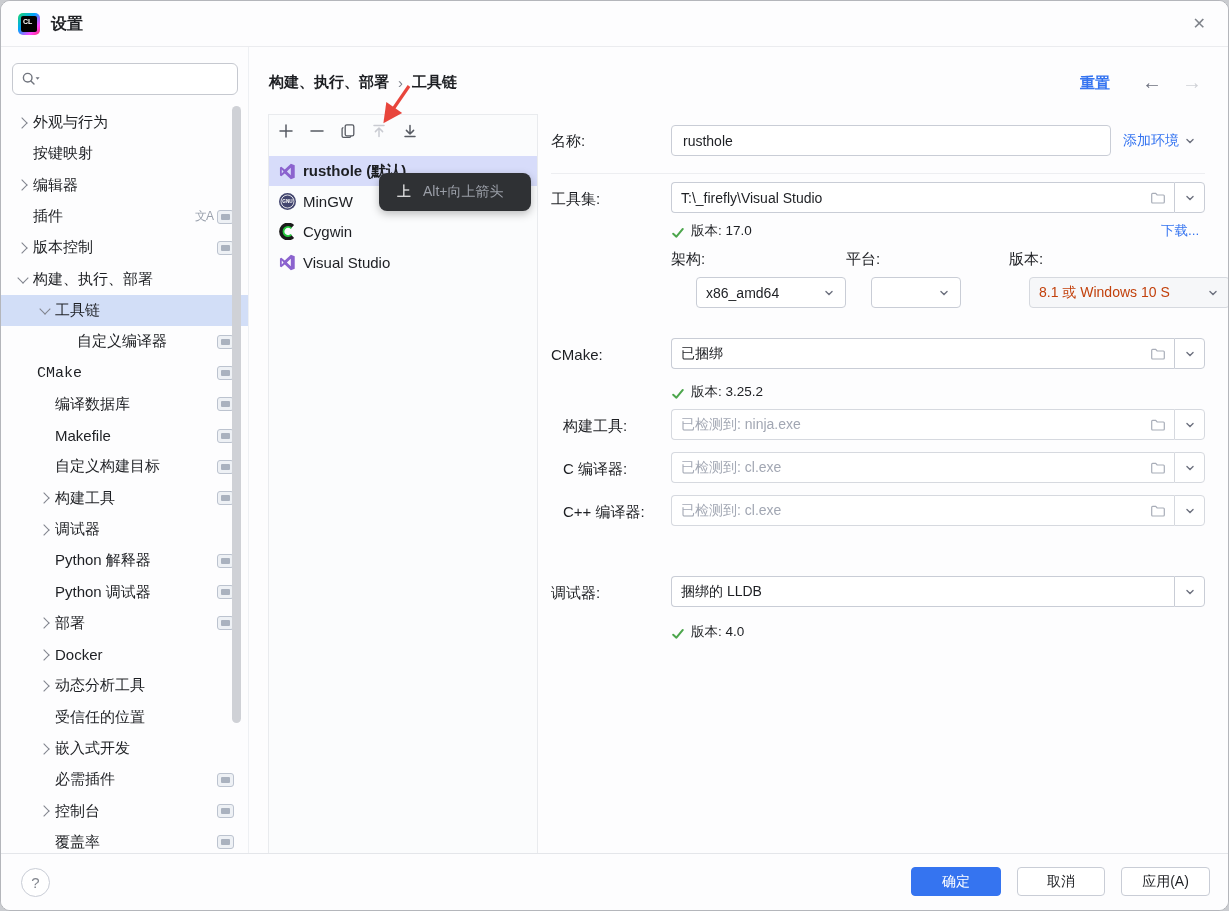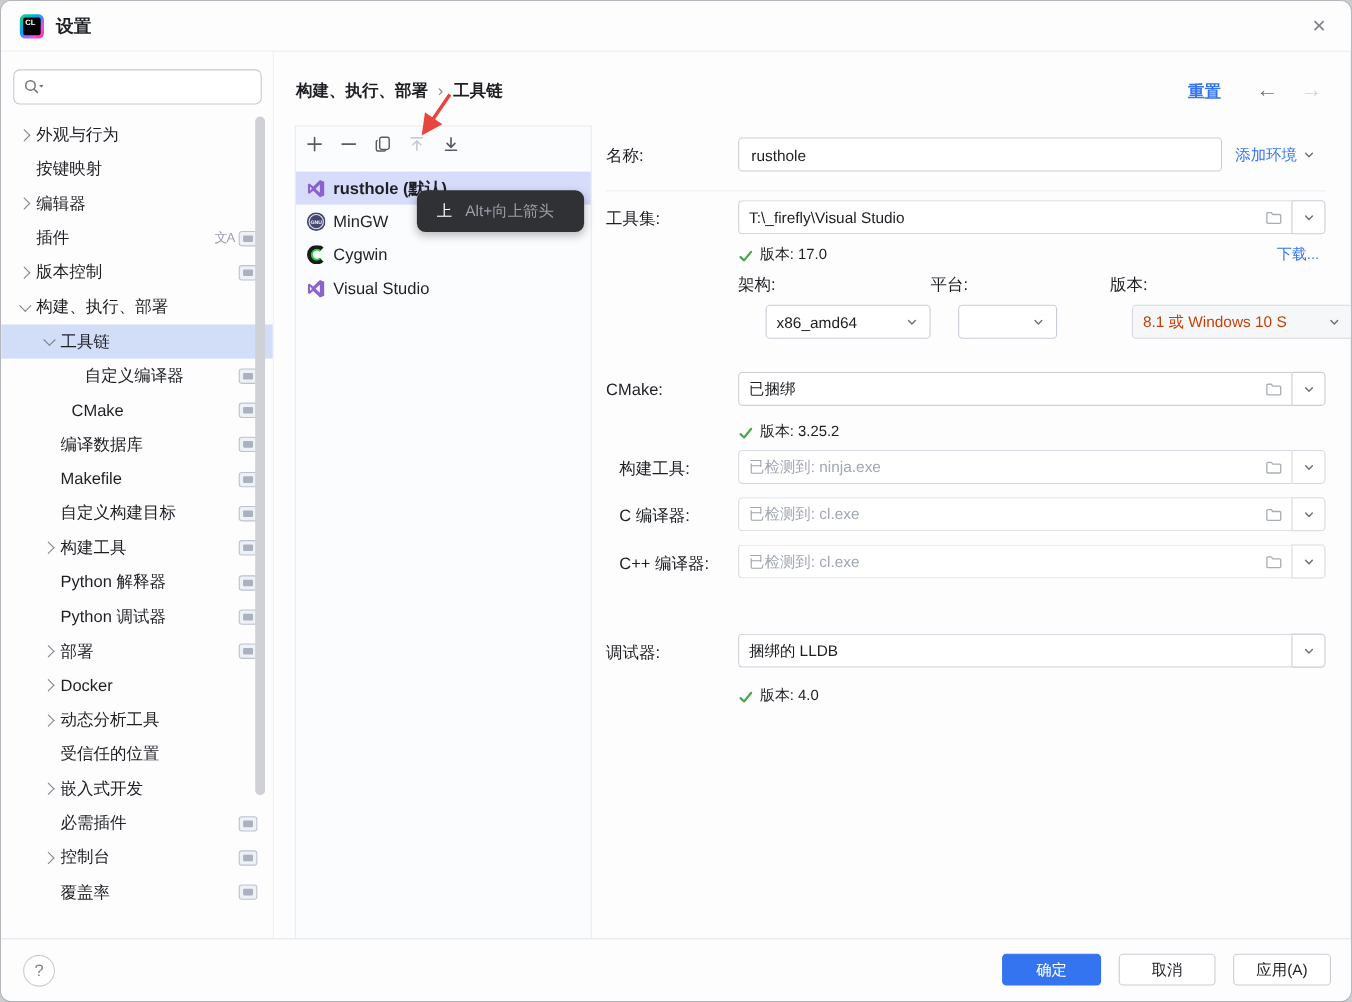--- a/index.html
+++ b/index.html
@@ -204,21 +204,21 @@
     <span class="sb-label">工具链</span>
     <span class="sb-badges"></span>
   </div>
         <div class="sb-row" style="padding-left: 56px;">
     <span class="chevslot"></span>
     <span class="sb-label">自定义编译器</span>
     <span class="sb-badges">
             <span class="badge-screen"></span>
           </span>
   </div>
-        <div class="sb-row" style="padding-left: 44px;">
+        <div class="sb-row" style="padding-left: 16px; font-family: Liberation Mono, monospace;">
     <span class="chevslot"></span>
     <span class="sb-label">CMake</span>
     <span class="sb-badges">
             <span class="badge-screen"></span>
           </span>
   </div>
         <div class="sb-row" style="padding-left: 34px;">
     <span class="chevslot"></span>
     <span class="sb-label">编译数据库</span>
     <span class="sb-badges">
@@ -240,20 +240,27 @@
           </span>
   </div>
         <div class="sb-row" style="padding-left: 34px;">
     <span class="chevslot">
             <span class="chev chev-right"></span>
           </span>
     <span class="sb-label">构建工具</span>
     <span class="sb-badges">
             <span class="badge-screen"></span>
           </span>
+  </div>
+        <div class="sb-row" style="padding-left: 34px;">
+    <span class="chevslot">
+            <span class="chev chev-right"></span>
+          </span>
+    <span class="sb-label">调试器</span>
+    <span class="sb-badges"></span>
   </div>
         <div class="sb-row" style="padding-left: 34px;">
     <span class="chevslot"></span>
     <span class="sb-label">Python 解释器</span>
     <span class="sb-badges">
             <span class="badge-screen"></span>
           </span>
   </div>
         <div class="sb-row" style="padding-left: 34px;">
     <span class="chevslot"></span>

